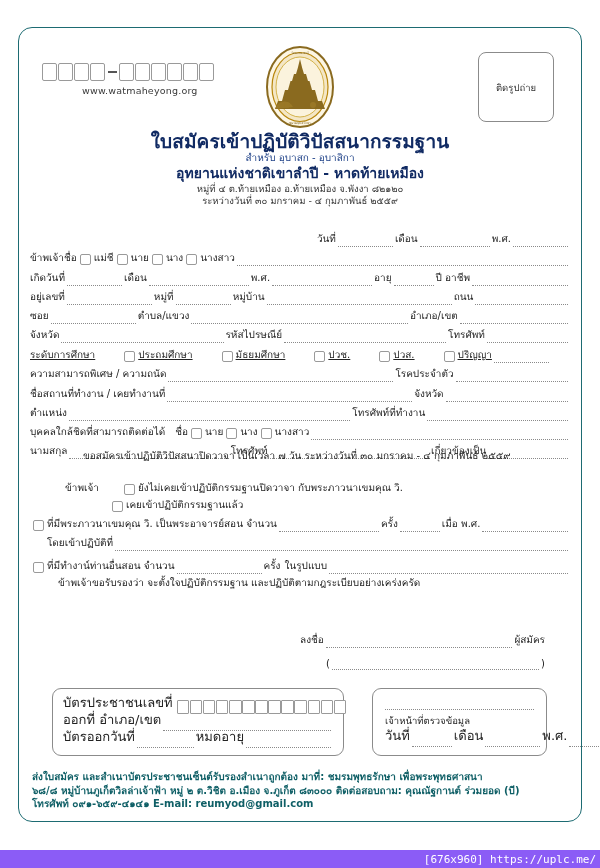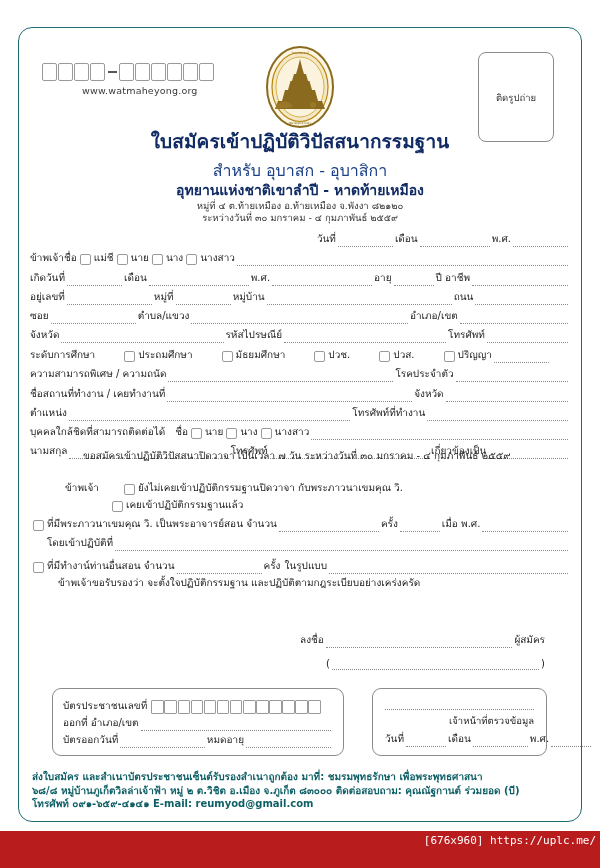--- a/index.html
+++ b/index.html
@@ -47,33 +47,33 @@
     margin-left: 40px;
   }
 
   .emblem {
     position: absolute; left: 263px; top: 43px;
     width: 74px; height: 88px;
   }
 
   .photobox {
     position: absolute; left: 478px; top: 52px;
-    width: 76px; height: 90px;
+    width: 76px; height: 70px;
     border: 1px solid #8b8b8b;
     border-radius: 8px;
     display: flex; align-items: center; justify-content: center;
     font-size: 9.5px; color: #333;
   }
 
   .titleblock {
     position: absolute; left: 0; top: 131px; width: 600px;
     text-align: center;
   }
   .t1 { font-size: 19px; font-weight: bold; color: #102a63; letter-spacing: .1px; line-height: 1.12; }
-  .t2 { font-size: 16px; color: #1c3f86; margin-top: 10px; line-height: 1.1; }
+  .t2 { font-size: 10px; color: #1c3f86; margin-top: 0; line-height: 1.1; }
   .t3 { font-size: 14px; font-weight: bold; color: #102a63; margin-top: 2px; line-height: 1.15; }
   .t4 { font-size: 9.5px; color: #333; margin-top: 2px; line-height: 1.25; }
   .t5 { font-size: 9.5px; color: #333; line-height: 1.25; }
 
   
   .body { position: absolute; left: 30px; top: 228px; width: 540px; }
   .row {
     display: flex; align-items: flex-end;
     font-size: 10px; color: #222;
     height: 19.2px;
@@ -101,21 +101,21 @@
     background: #fff;
     margin: 0 3px 1px 3px;
     vertical-align: -1px;
     flex: 0 0 auto;
   }
 
   .daterow { justify-content: flex-end; }
   .daterow .lbl { padding-bottom: 1px; }
 
   
-  .edurow { gap: 0; }
+  .edurow { gap: 0; text-decoration: underline; }
   .edu-gap { flex: 0 0 26px; }
 
   
   .mid { position: absolute; left: 30px; top: 450px; width: 540px; font-size: 10px; color: #222; }
   .stmt1 { margin-left: 53px; line-height: 1.2; white-space: nowrap; }
   .decl { margin-top: 17px; }
   .decl .dline { display: flex; align-items: flex-end; height: 17px; white-space: nowrap; }
   .decl .pad { flex: 0 0 35px; }
   .decl .pad2 { flex: 0 0 57px; }
   .ckline { display: flex; align-items: flex-end; height: 19px; white-space: nowrap; font-size: 10px; }
@@ -130,45 +130,45 @@
   
   .bbox {
     position: absolute;
     border: 1px solid #8b8b8b;
     border-radius: 9px;
     background: #fff;
   }
   #idcard-box { left: 52px; top: 688px; width: 292px; height: 68px; padding: 8px 10px 0 10px; }
   #officer-box { left: 372px; top: 688px; width: 175px; height: 68px; padding: 10px 12px 0 12px; }
 
-  .bbrow { display: flex; align-items: flex-end; font-size: 10px; color: #222; height: 17px; white-space: nowrap; }
+  .bbrow { display: flex; align-items: flex-end; font-size: 13px; color: #222; height: 17px; white-space: nowrap; }
   .nidcells { display: flex; margin-left: 4px; }
   .nidcell {
     width: 12.6px; height: 14px;
     border: 1px solid #9a9a9a;
     background: #fff;
     margin-right: 0.5px;
     border-radius: 1px;
   }
-  .ofc-center { text-align: right; font-size: 9.5px; color: #222; }
+  .ofc-center { text-align: left; font-size: 9.5px; color: #222; }
   .ofc-dots { border-bottom: 1px dotted #8a8a8a; height: 11px; margin-bottom: 3px; }
 
   
   .footer {
     position: absolute; left: 32px; top: 770px; width: 540px;
     font-size: 10px; color: #0f5f66; font-weight: bold;
     line-height: 1.35;
   }
   .footer .f3 { font-weight: bold; }
 
   
   .blackbar {
     position: absolute; left: 0; bottom: 0;
-    width: 600px; height: 37px;
-    background: #b91c1c;
+    width: 600px; height: 18px;
+    background: #8b5cf6;
   }
   .blackbar .tag {
     position: absolute; right: 4px; top: 3px;
     color: #fff; font-size: 11px;
     font-family: "DejaVu Sans Mono", "Liberation Mono", monospace;
     white-space: nowrap;
   }
 </style>
 </head>
 <body>

